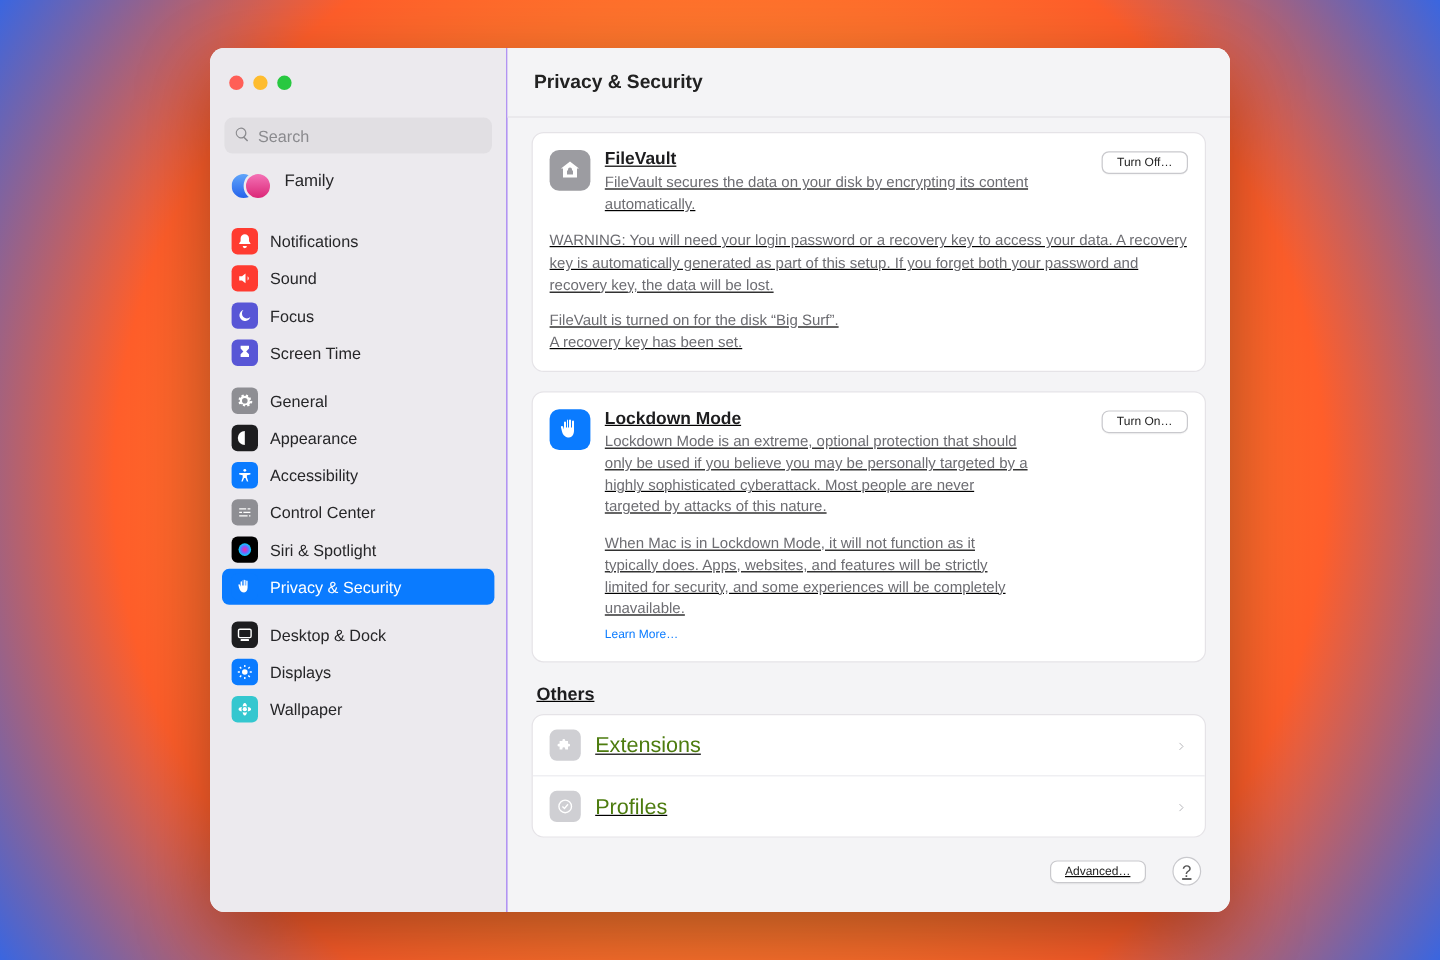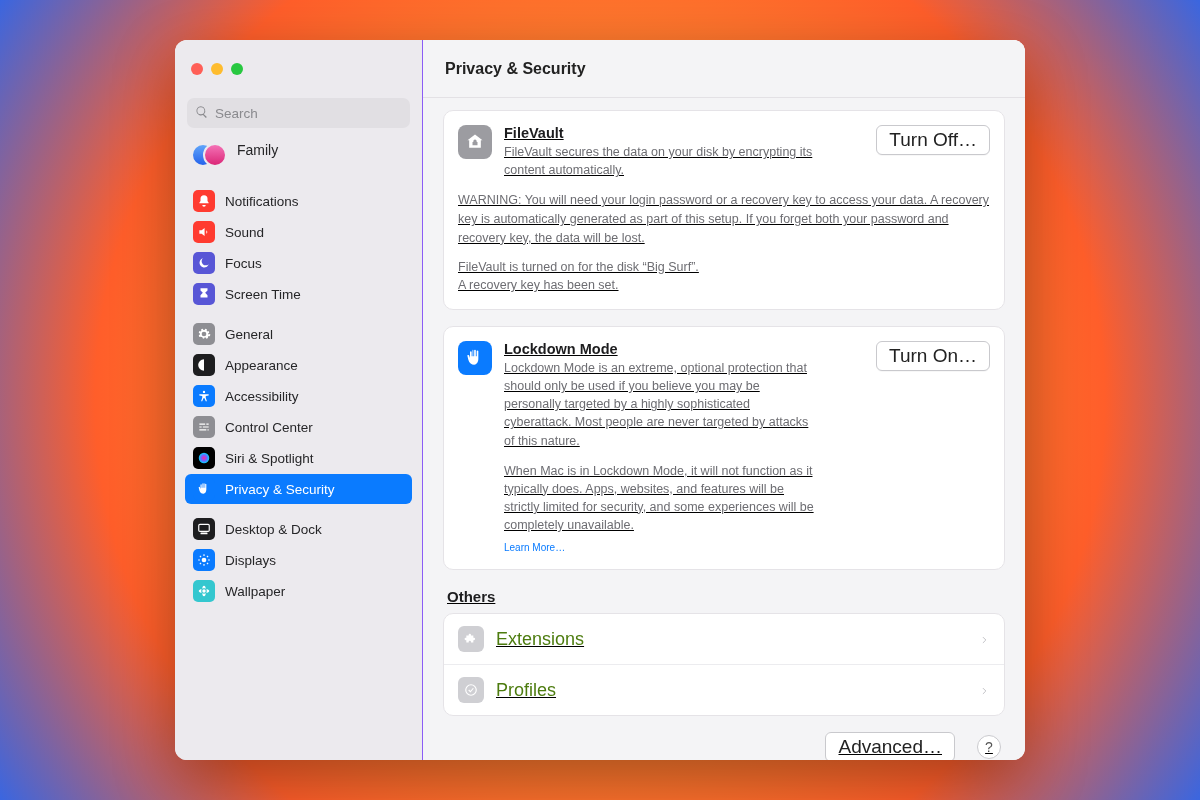--- a/index.html
+++ b/index.html
@@ -60,21 +60,21 @@
     background:#fff; border:1px solid #e5e3e7; border-radius:10px; padding:14px 14px; margin-bottom:16px;
   }
   .card-head{ display:flex; align-items:flex-start; gap:12px;}
   .big-icon{ width:34px;height:34px;border-radius:8px; display:flex;align-items:center;justify-content:center; flex:0 0 34px;}
   .big-icon svg{width:20px;height:20px;fill:#fff;}
   .card-title{ font-size:14.5px; font-weight:600; color:#1d1d1f; }
   .card-desc{ font-size:12.5px; color:#6d6d72; line-height:1.45; margin-top:2px;}
   .card-right{ margin-left:auto;}
   .btn{
     background:#fff; border:1px solid #c9c9cd; border-radius:6px; padding:3px 12px;
-    font-size:19px; color:#222; box-shadow:0 1px 0 rgba(0,0,0,.03); white-space:nowrap;margin-left:48px;
+    font-size:10px; color:#222; box-shadow:0 1px 0 rgba(0,0,0,.03); white-space:nowrap;margin-left:48px;
   }
   .note{ font-size:12.5px; color:#6d6d72; line-height:1.5; margin-top:12px;}
   .link{ color:#0a7bff; font-size:10px; margin-top:8px; display:inline-block;}
   .section-h{ font-size:15px; font-weight:700; color:#1d1d1f; margin:18px 4px 8px;}
   .list-card{ background:#fff; border:1px solid #e5e3e7; border-radius:10px;}
   .list-row{ display:flex; align-items:center; gap:12px; padding:12px 14px; font-size:18px; color:#4d7c0f;}
   .list-row + .list-row{ border-top:1px solid #ececef;}
   .row-icon{ width:26px;height:26px;border-radius:6px;background:#cfcfd3;display:flex;align-items:center;justify-content:center;flex:0 0 26px;}
   .row-icon svg{width:14px;height:14px;fill:#fff;}
   .chev{ margin-left:auto; color:#b6b6ba;}

